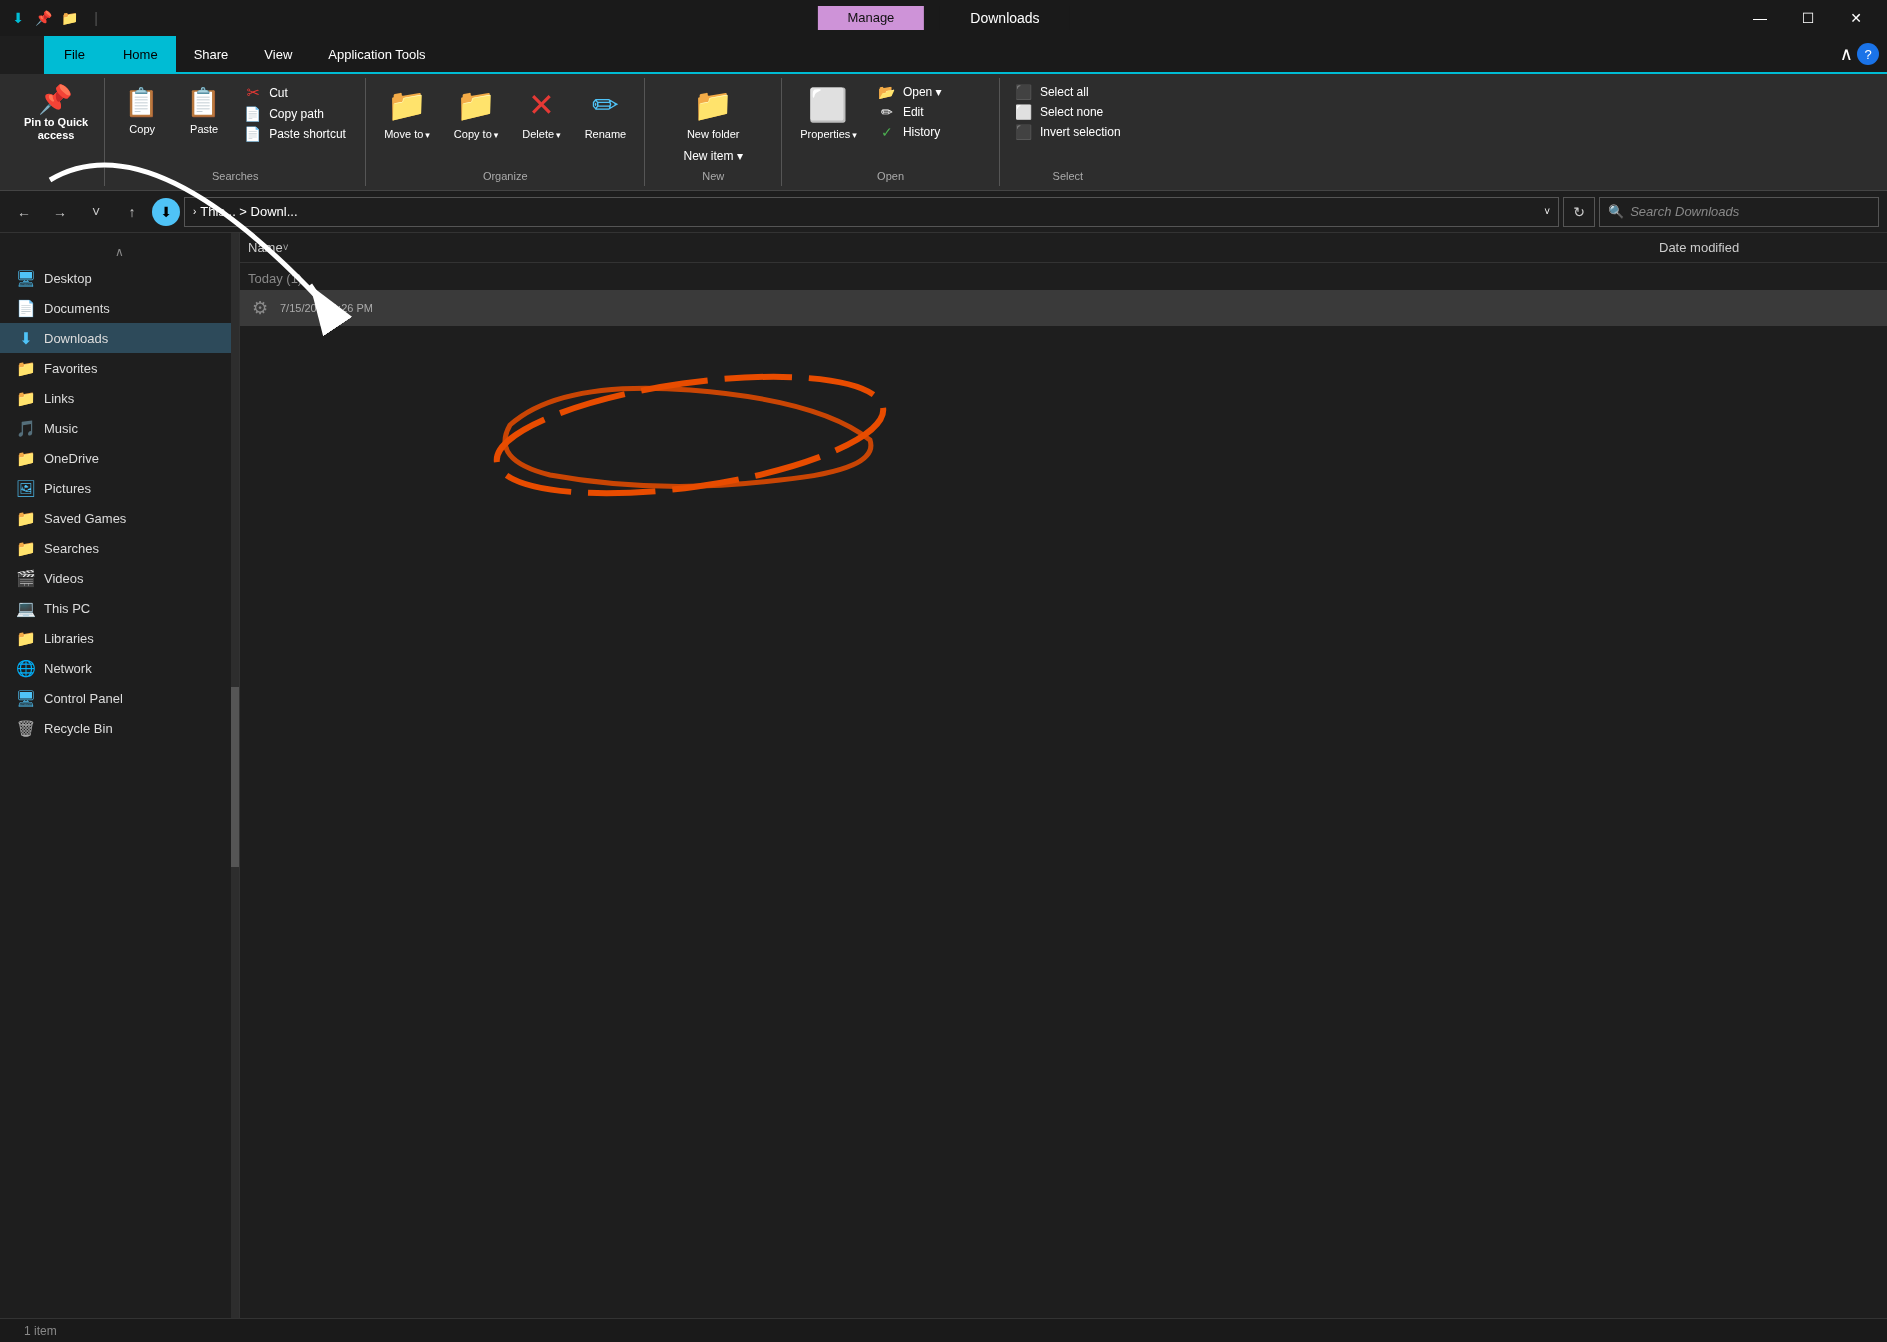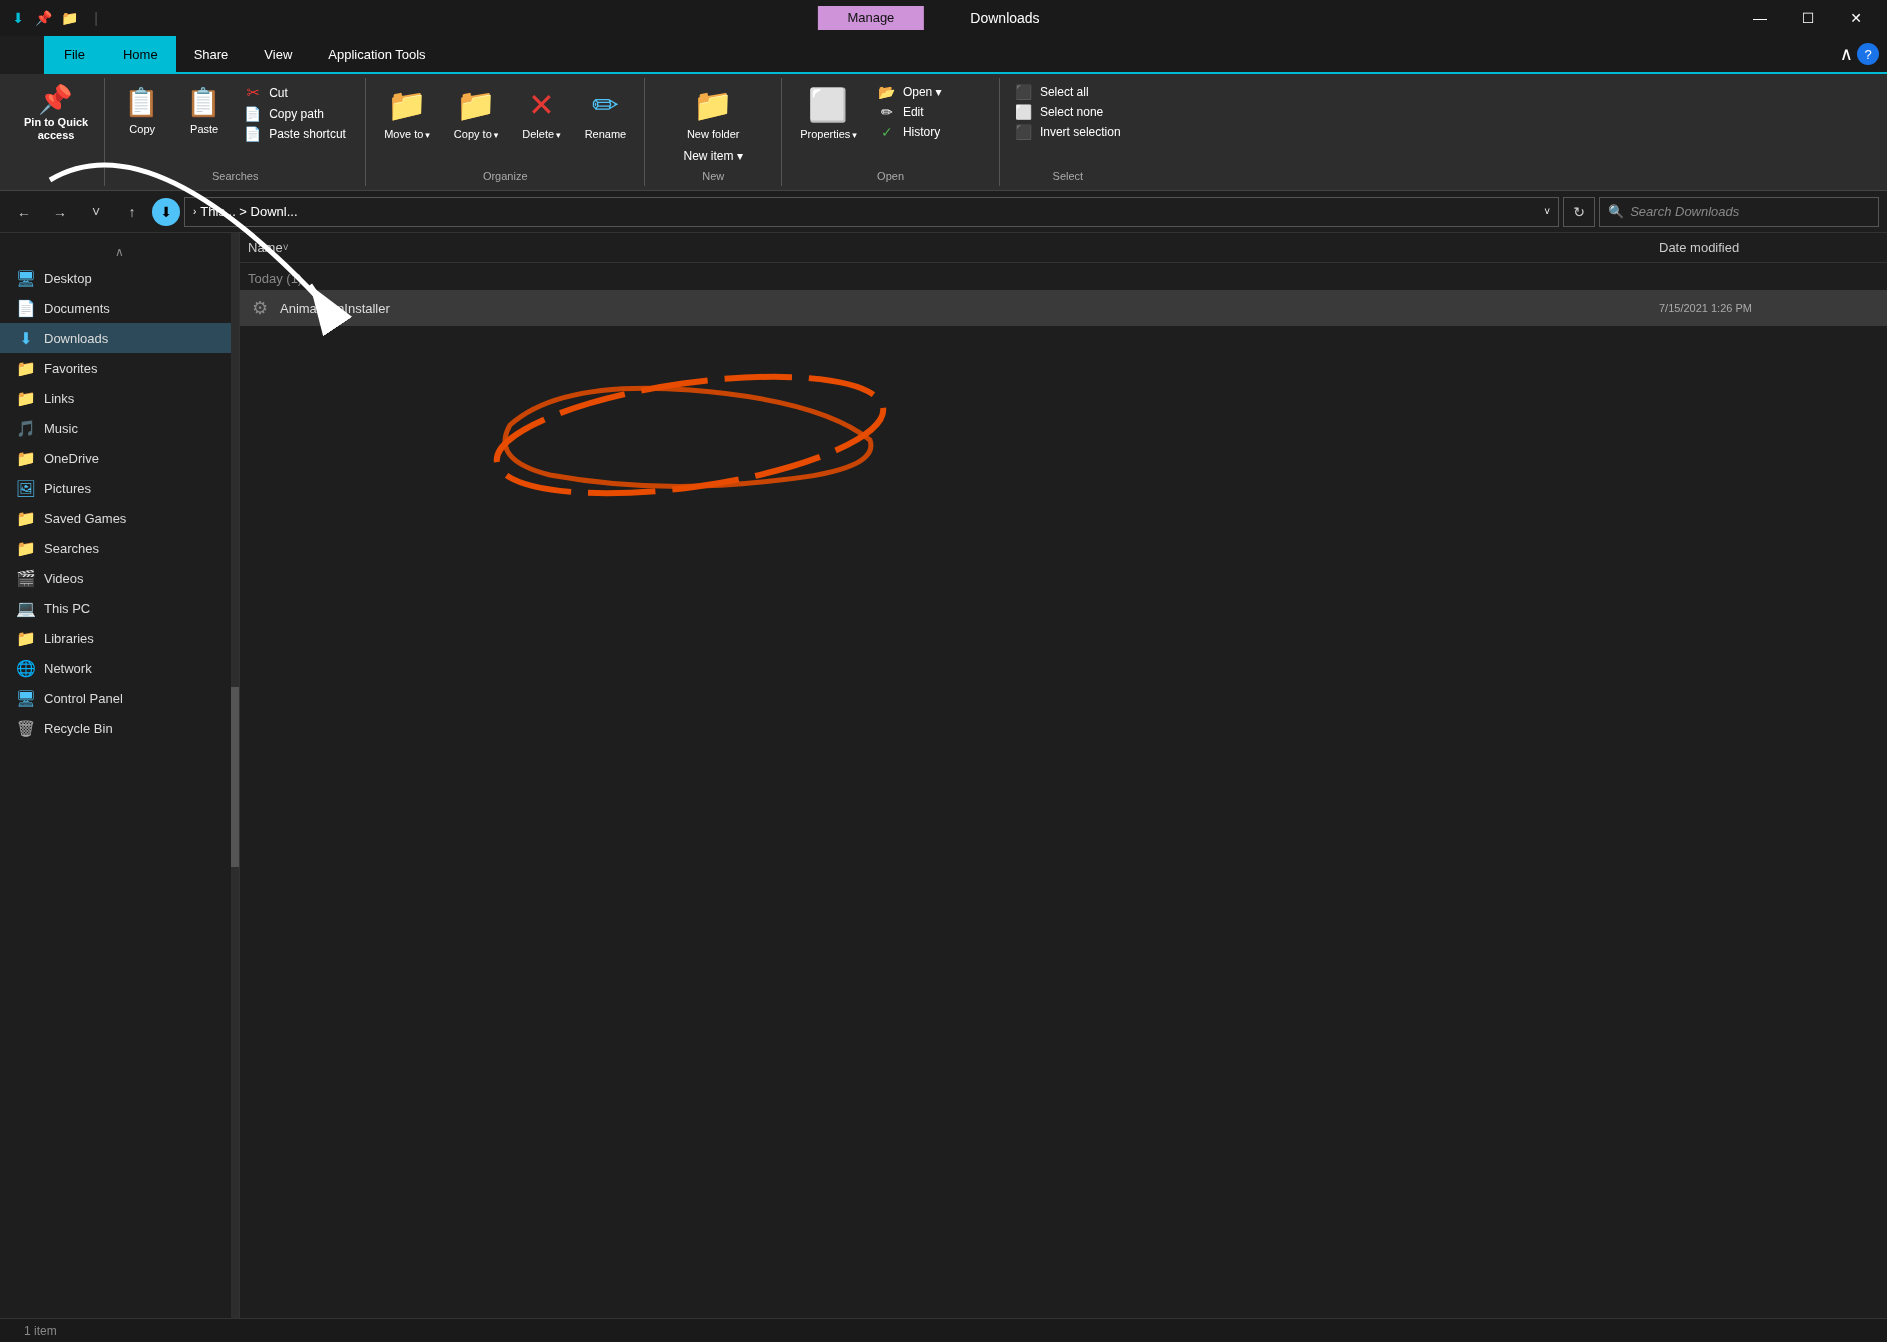--- a/index.html
+++ b/index.html
@@ -672,21 +672,20 @@
       </div>
       <div class="col-date">
         <span>Date modified</span>
       </div>
     </div>
     <div class="group-header">
       <span>Today (1)</span>
     </div>
     <div class="file-item selected">
       <div class="file-icon" style="color:#888;">⚙</div>
-      <div class="file-name">AnimalJamInstaller</div>
       <div class="file-date">7/15/2021 1:26 PM</div>
     </div>
   </div>
 </div>
 
 <div class="status-bar">
   <span>1 item</span>
 </div>
 
 <div class="annotation-overlay">

